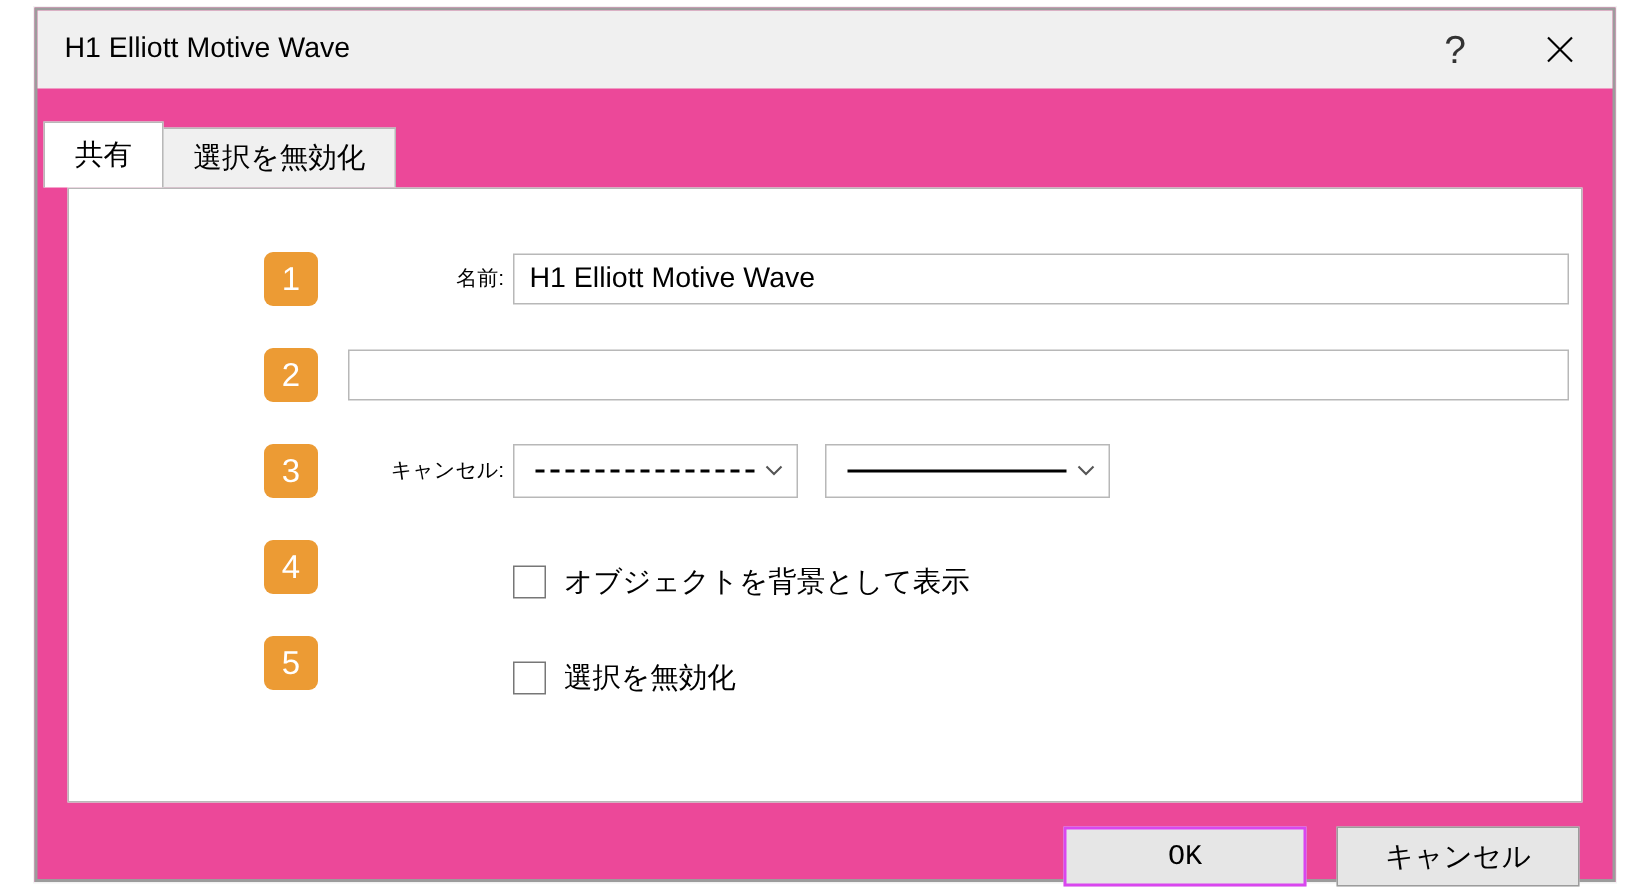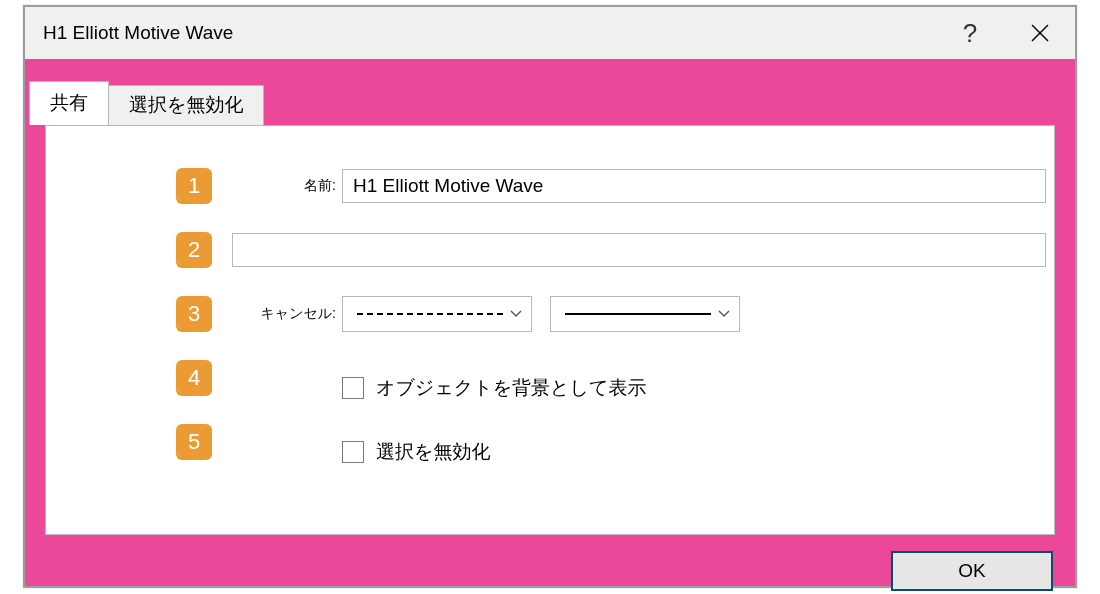--- a/index.html
+++ b/index.html
@@ -206,21 +206,22 @@
   }
   .btn {
     width: 162px; height: 40px;
     border: 1px solid #9c9c9c;
     background: #e6e6e6;
     font-size: 19px;
     cursor: pointer;
     display: flex; align-items: center; justify-content: center;
   }
   .btn.primary {
-    border: 2px solid #0c4a6e;
+    border: 2px solid #d946ef;
+    font-family: Liberation Mono, monospace;
   }
 </style>
 </head>
 <body>
 
 <div class="dialog">
 
   <div class="titlebar">
     <div class="titlebar-title">H1 Elliott Motive Wave</div>
     <div class="titlebar-btns">
@@ -297,15 +298,16 @@
       <div class="check-line">
         <div class="checkbox"></div>
         <div class="check-label">選択を無効化</div>
       </div>
     </div>
 
   </div>
 
   <div class="footer">
     <div class="btn primary">OK</div>
+    <div class="btn">キャンセル</div>
   </div>
 
 </div>
 
 </body></html>

